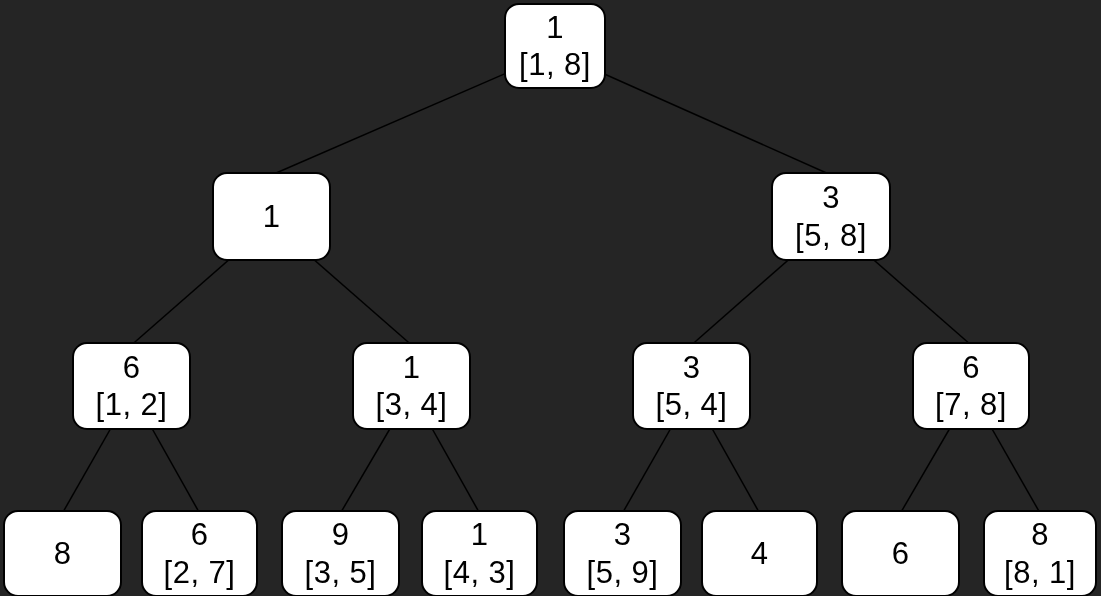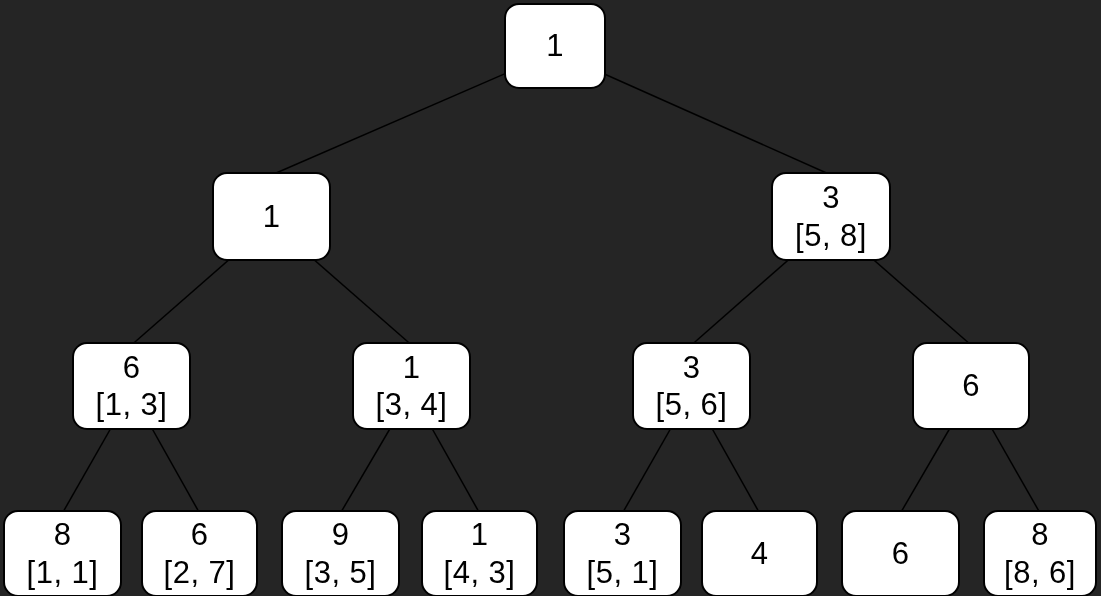--- a/index.html
+++ b/index.html
@@ -70,68 +70,69 @@
       <line x1="411.5" y1="392" x2="340.5" y2="513" stroke="#000000" stroke-width="1.5"></line>
       <line x1="411.5" y1="392" x2="479.5" y2="513" stroke="#000000" stroke-width="1.5"></line>
       <line x1="691.5" y1="392" x2="622.5" y2="513" stroke="#000000" stroke-width="1.5"></line>
       <line x1="691.5" y1="392" x2="759.5" y2="513" stroke="#000000" stroke-width="1.5"></line>
       <line x1="971" y1="392" x2="900.5" y2="513" stroke="#000000" stroke-width="1.5"></line>
       <line x1="971" y1="392" x2="1040" y2="513" stroke="#000000" stroke-width="1.5"></line>
     </svg>
   <div id="node-layer">
       <div class="node" style="left: 504px; top: 3px; width: 102px; height: 86px;">
         <span class="value">1</span>
+        <span class="range">[1, 8]</span>
       </div>
       <div class="node" style="left: 212px; top: 172px; width: 119px; height: 89px;">
         <span class="value">1</span>
       </div>
       <div class="node" style="left: 771px; top: 172px; width: 120px; height: 89px;">
         <span class="value">3</span>
         <span class="range">[5, 8]</span>
       </div>
       <div class="node" style="left: 72px; top: 342px; width: 119px; height: 88px;">
         <span class="value">6</span>
-        <span class="range">[1, 3]</span>
+        <span class="range">[1, 2]</span>
       </div>
       <div class="node" style="left: 352px; top: 342px; width: 119px; height: 88px;">
         <span class="value">1</span>
         <span class="range">[3, 4]</span>
       </div>
       <div class="node" style="left: 632px; top: 342px; width: 119px; height: 88px;">
         <span class="value">3</span>
-        <span class="range">[5, 6]</span>
+        <span class="range">[5, 4]</span>
       </div>
       <div class="node" style="left: 912px; top: 342px; width: 118px; height: 88px;">
         <span class="value">6</span>
+        <span class="range">[7, 8]</span>
       </div>
       <div class="node" style="left: 3px; top: 510px; width: 119px; height: 87px;">
         <span class="value">8</span>
-        <span class="range">[1, 1]</span>
       </div>
       <div class="node" style="left: 141px; top: 510px; width: 117px; height: 87px;">
         <span class="value">6</span>
         <span class="range">[2, 7]</span>
       </div>
       <div class="node" style="left: 281px; top: 510px; width: 119px; height: 87px;">
         <span class="value">9</span>
         <span class="range">[3, 5]</span>
       </div>
       <div class="node" style="left: 421px; top: 510px; width: 117px; height: 87px;">
         <span class="value">1</span>
         <span class="range">[4, 3]</span>
       </div>
       <div class="node" style="left: 563px; top: 510px; width: 119px; height: 87px;">
         <span class="value">3</span>
-        <span class="range">[5, 1]</span>
+        <span class="range">[5, 9]</span>
       </div>
       <div class="node" style="left: 701px; top: 510px; width: 117px; height: 87px;">
         <span class="value">4</span>
       </div>
       <div class="node" style="left: 841px; top: 510px; width: 119px; height: 87px;">
         <span class="value">6</span>
       </div>
       <div class="node" style="left: 983px; top: 510px; width: 114px; height: 87px;">
         <span class="value">8</span>
-        <span class="range">[8, 6]</span>
+        <span class="range">[8, 1]</span>
       </div>
     </div>
   <div id="bottom-strip"></div>
 </div>
 
 </body></html>

